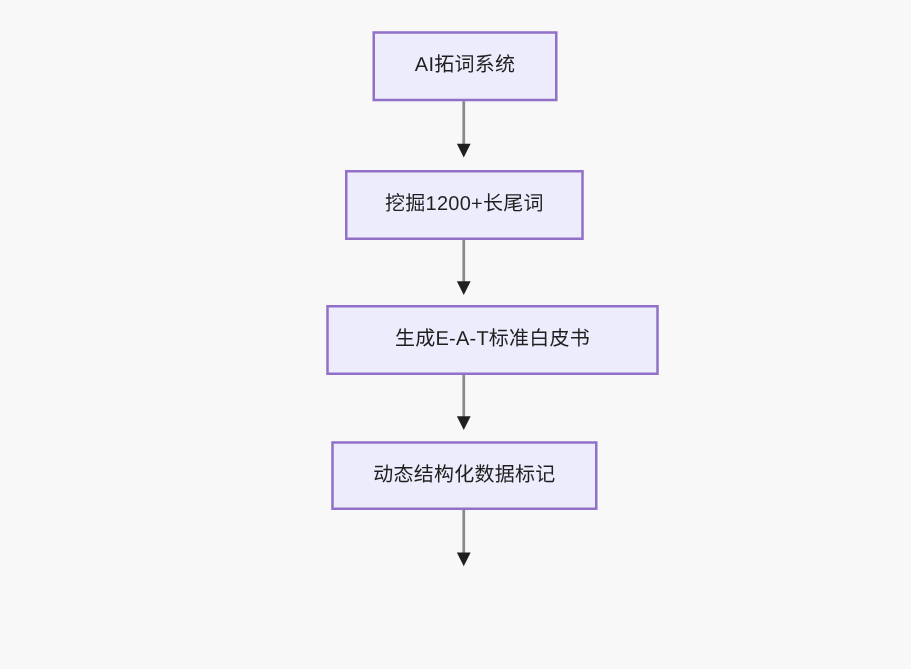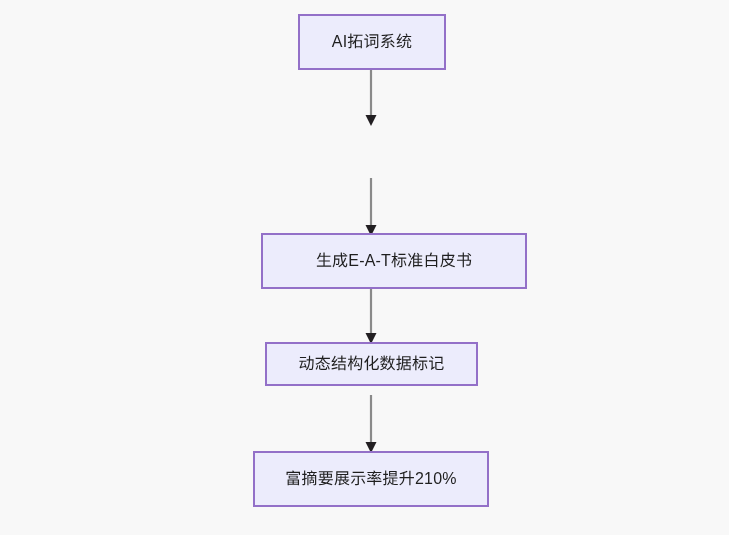--- a/index.html
+++ b/index.html
@@ -24,20 +24,21 @@
   .node {
     position: absolute;
     box-sizing: border-box;
     background: #ececfc;
     border: 2px solid #9370c8;
     border-radius: 0;
     display: flex;
     align-items: center;
     justify-content: center;
     text-align: center;
+    margin-top: 11px;
   }
 
   .node-label {
     color: #1f1f1f;
     font-size: 16px;
     line-height: 1.25;
     letter-spacing: 0.2px;
     white-space: nowrap;
     font-family: "Liberation Sans", "DejaVu Sans", sans-serif;
   }
@@ -78,26 +79,26 @@
 
   <svg class="edge" style="left:361px; top:395px; width:20px; height:60px;" viewBox="0 0 20 60">
     <path class="edge-line" d="M10,0 L10,50"></path>
     <polygon class="edge-head" points="10,58 4.5,47 15.5,47"></polygon>
   </svg>
 
   <div class="node" style="left:298px; top:14px; width:148px; height:56px;">
     <span class="node-label">AI拓词系统</span>
   </div>
 
+  <div class="node" style="left:276px; top:125px; width:191px; height:56px;">
+    <span class="node-label">挖掘1200+长尾词</span>
+  </div>
 
   <div class="node" style="left:261px; top:233px; width:266px; height:56px;">
     <span class="node-label">生成E-A-T标准白皮书</span>
   </div>
 
-  <div class="node" style="left:265px; top:342px; width:213px; height:44px;">
+  <div class="node" style="left:265px; top:342px; width:213px; height:55px;">
     <span class="node-label">动态结构化数据标记</span>
   </div>
 
-  <div class="node" style="left:253px; top:451px; width:236px; height:56px;">
-    <span class="node-label">富摘要展示率提升210%</span>
-  </div>
 
 </div>
 
 </body></html>

